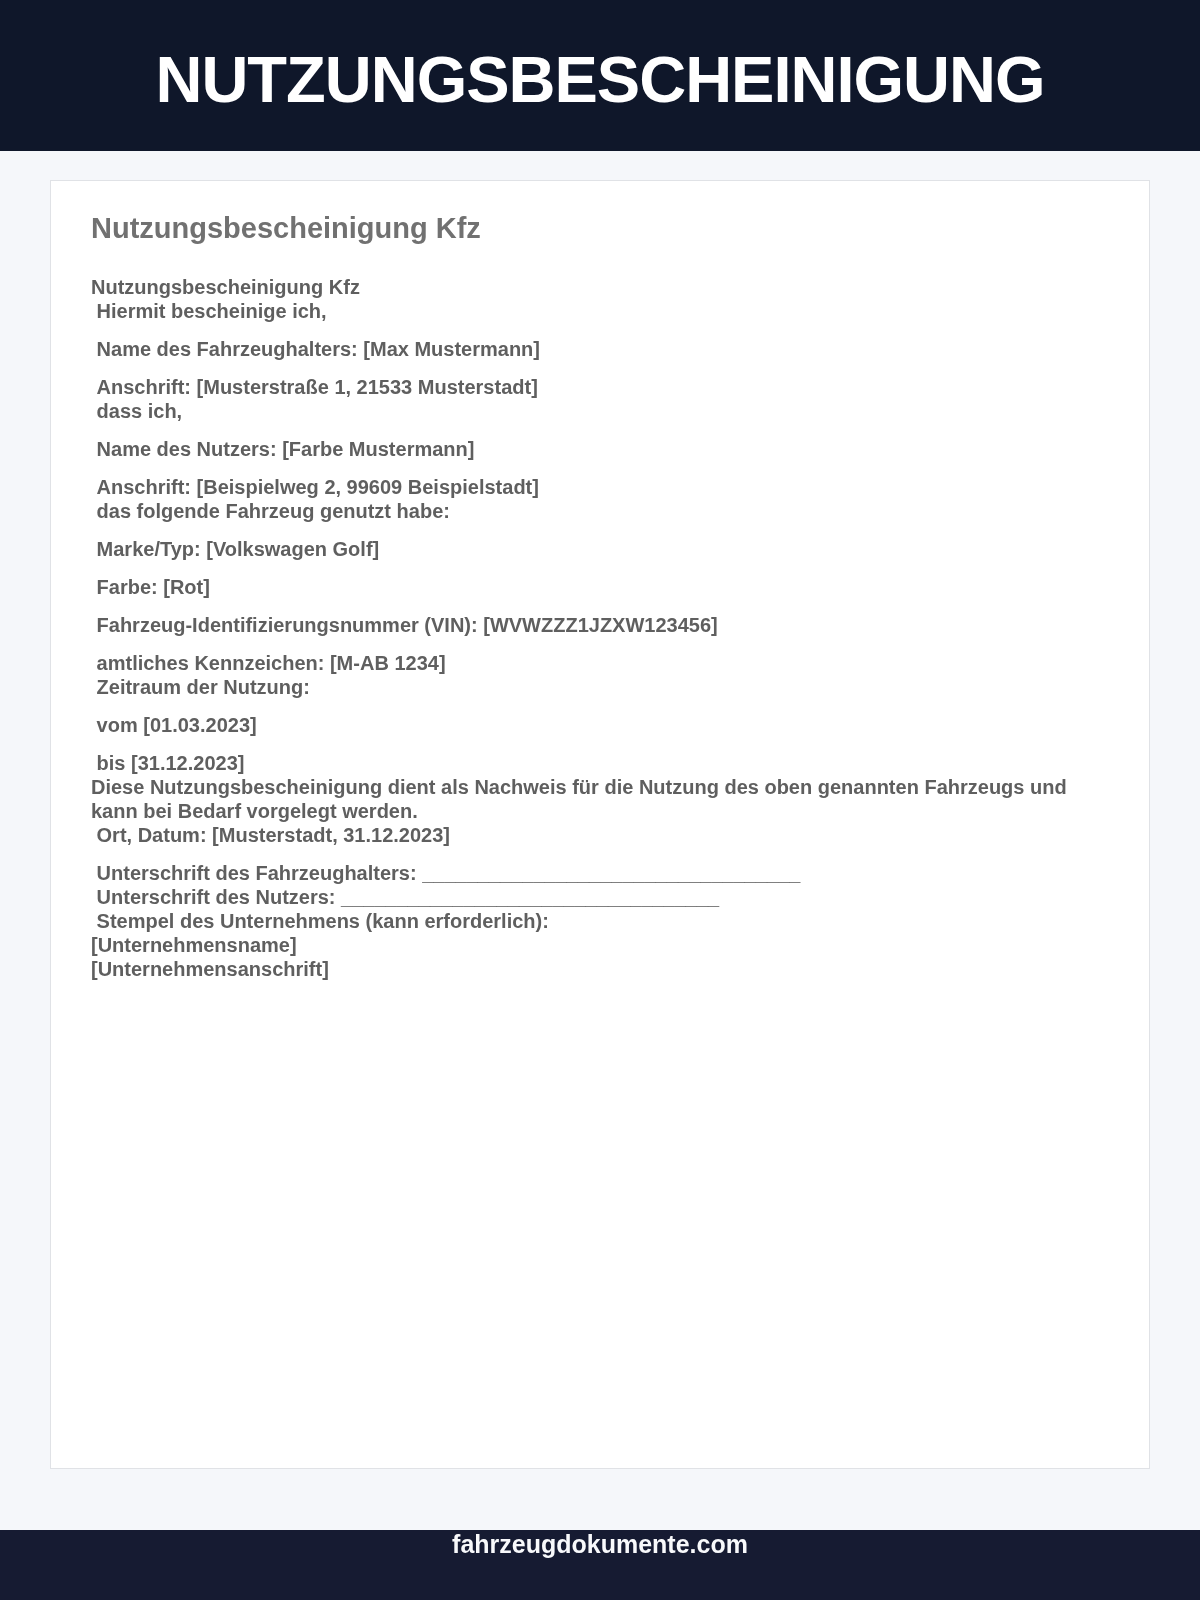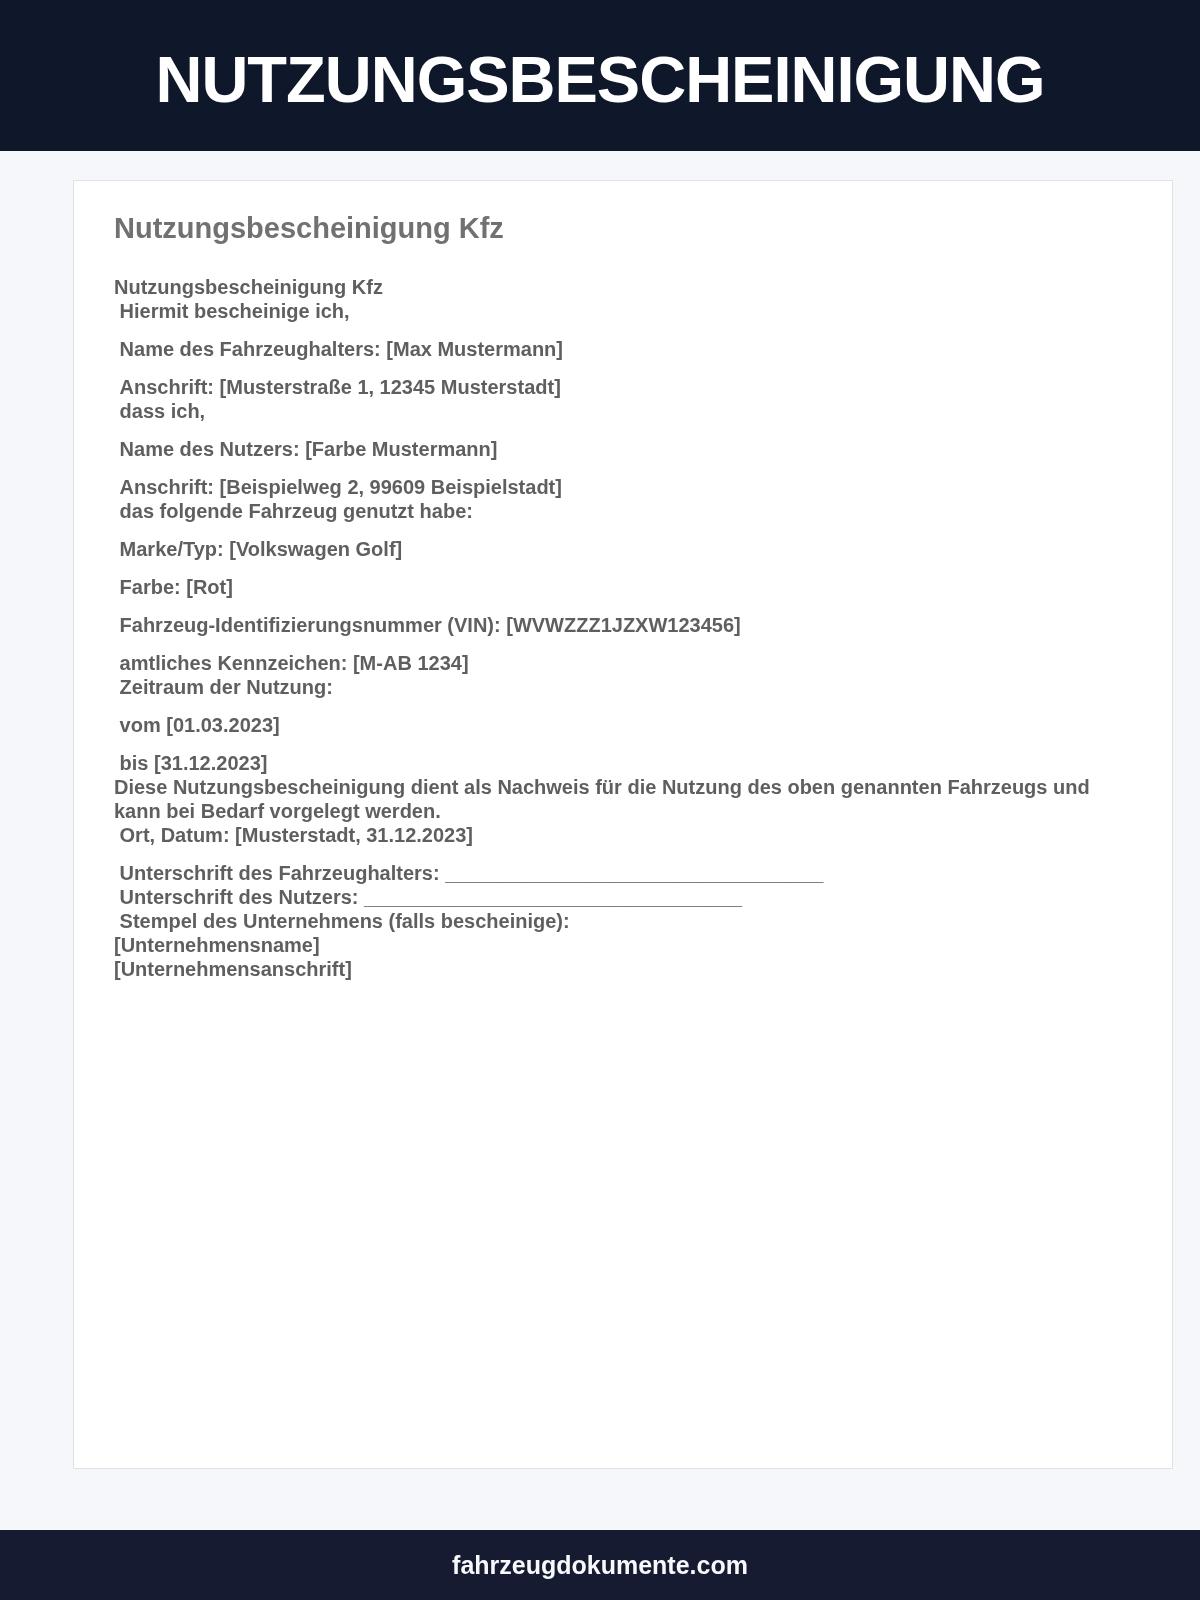--- a/index.html
+++ b/index.html
@@ -31,21 +31,21 @@
     color: #ffffff;
     font-size: 65px;
     line-height: 54px;
     font-weight: bold;
     letter-spacing: -1px;
   }
   .site-header h1 span { display: block; }
 
   
   .content-wrap {
-    padding: 29px 50px 0 73px;
+    padding: 29px 50px 0 50px;
   }
   .document-card {
     box-sizing: border-box;
     width: 1100px;
     height: 1289px;
     background: #ffffff;
     border: 1px solid #e0e2e6;
     padding: 30px 40px 0 40px;
     overflow: hidden;
   }
@@ -68,21 +68,21 @@
 
   
   .site-footer {
     position: absolute;
     left: 0;
     bottom: 0;
     width: 1200px;
     height: 70px;
     background: #161b32;
     display: flex;
-    align-items: center;
+    align-items: flex-start;
     justify-content: center;
   }
   .site-footer .site-name {
     color: #f8f9fb;
     font-size: 25px;
     font-weight: bold;
   }
 </style>
 </head>
 <body>
@@ -95,38 +95,38 @@
     </h1>
   </header>
 
   <main class="content-wrap">
     <section class="document-card">
       <h2>Nutzungsbescheinigung Kfz</h2>
 
       <p>Nutzungsbescheinigung Kfz
  Hiermit bescheinige ich,</p>
       <p> Name des Fahrzeughalters: [Max Mustermann]</p>
-      <p> Anschrift: [Musterstraße 1, 12345 Musterstadt]
+      <p> Anschrift: [Musterstraße 1, 21533 Musterstadt]
  dass ich,</p>
       <p> Name des Nutzers: [Farbe Mustermann]</p>
       <p> Anschrift: [Beispielweg 2, 99609 Beispielstadt]
  das folgende Fahrzeug genutzt habe:</p>
       <p> Marke/Typ: [Volkswagen Golf]</p>
       <p> Farbe: [Rot]</p>
       <p> Fahrzeug-Identifizierungsnummer (VIN): [WVWZZZ1JZXW123456]</p>
       <p> amtliches Kennzeichen: [M-AB 1234]
  Zeitraum der Nutzung:</p>
       <p> vom [01.03.2023]</p>
       <p> bis [31.12.2023]
 Diese Nutzungsbescheinigung dient als Nachweis für die Nutzung des oben genannten Fahrzeugs und
 kann bei Bedarf vorgelegt werden.
  Ort, Datum: [Musterstadt, 31.12.2023]</p>
       <p> Unterschrift des Fahrzeughalters: __________________________________
  Unterschrift des Nutzers: __________________________________
- Stempel des Unternehmens (falls bescheinige):
+ Stempel des Unternehmens (kann erforderlich):
 [Unternehmensname]
 [Unternehmensanschrift]</p>
     </section>
   </main>
 
   <footer class="site-footer">
     <span class="site-name">fahrzeugdokumente.com</span>
   </footer>
 
 </div>

